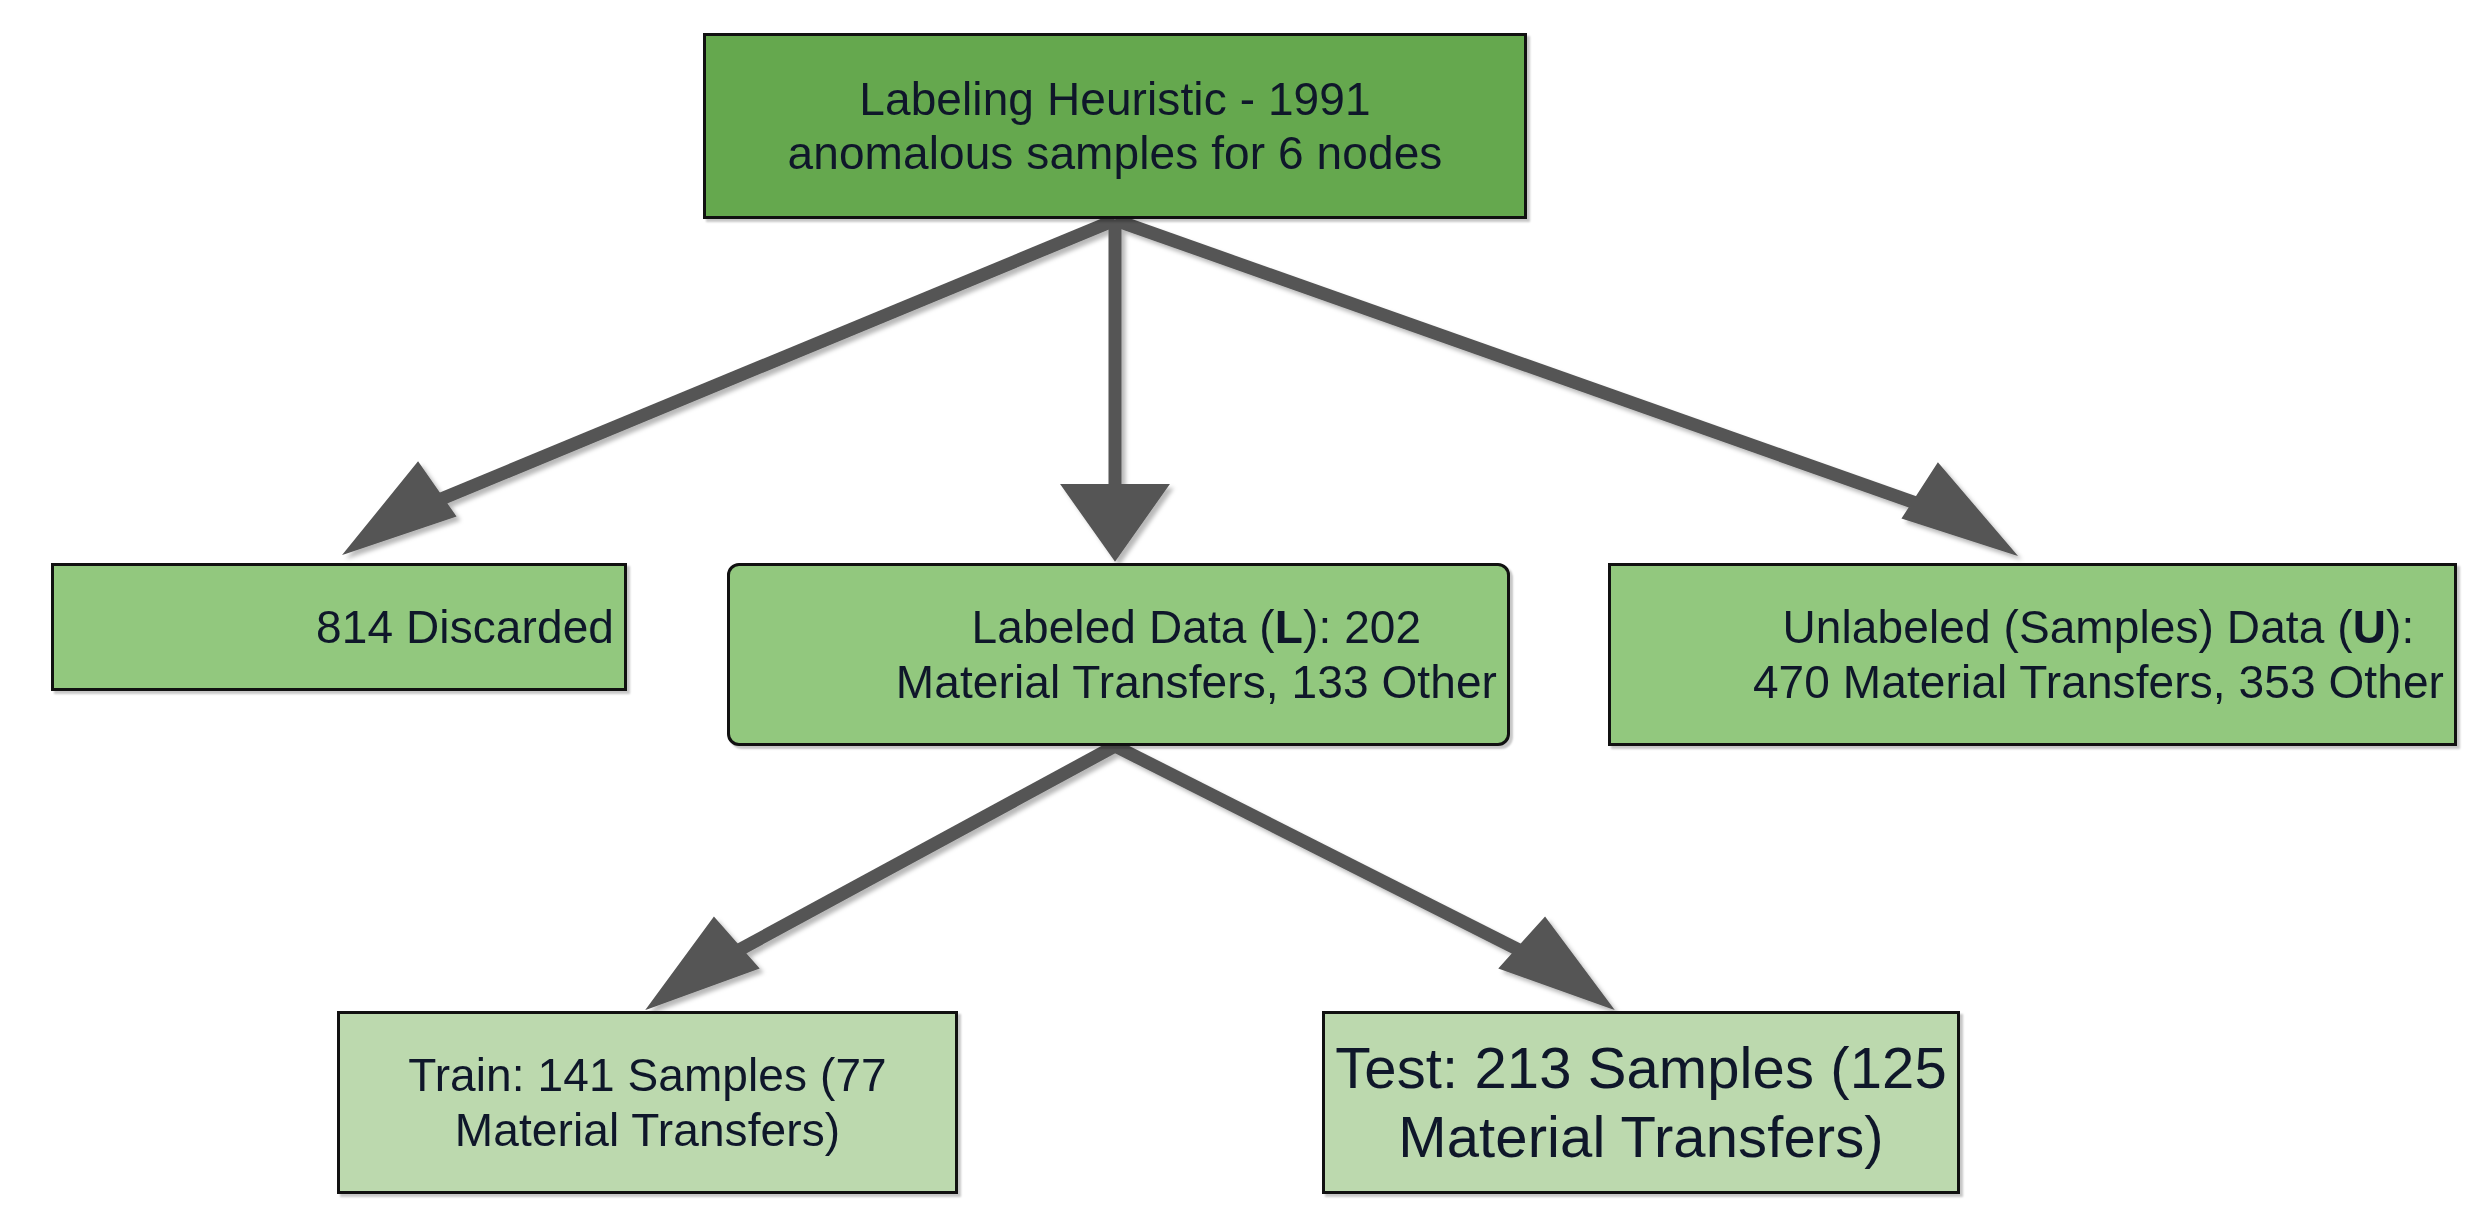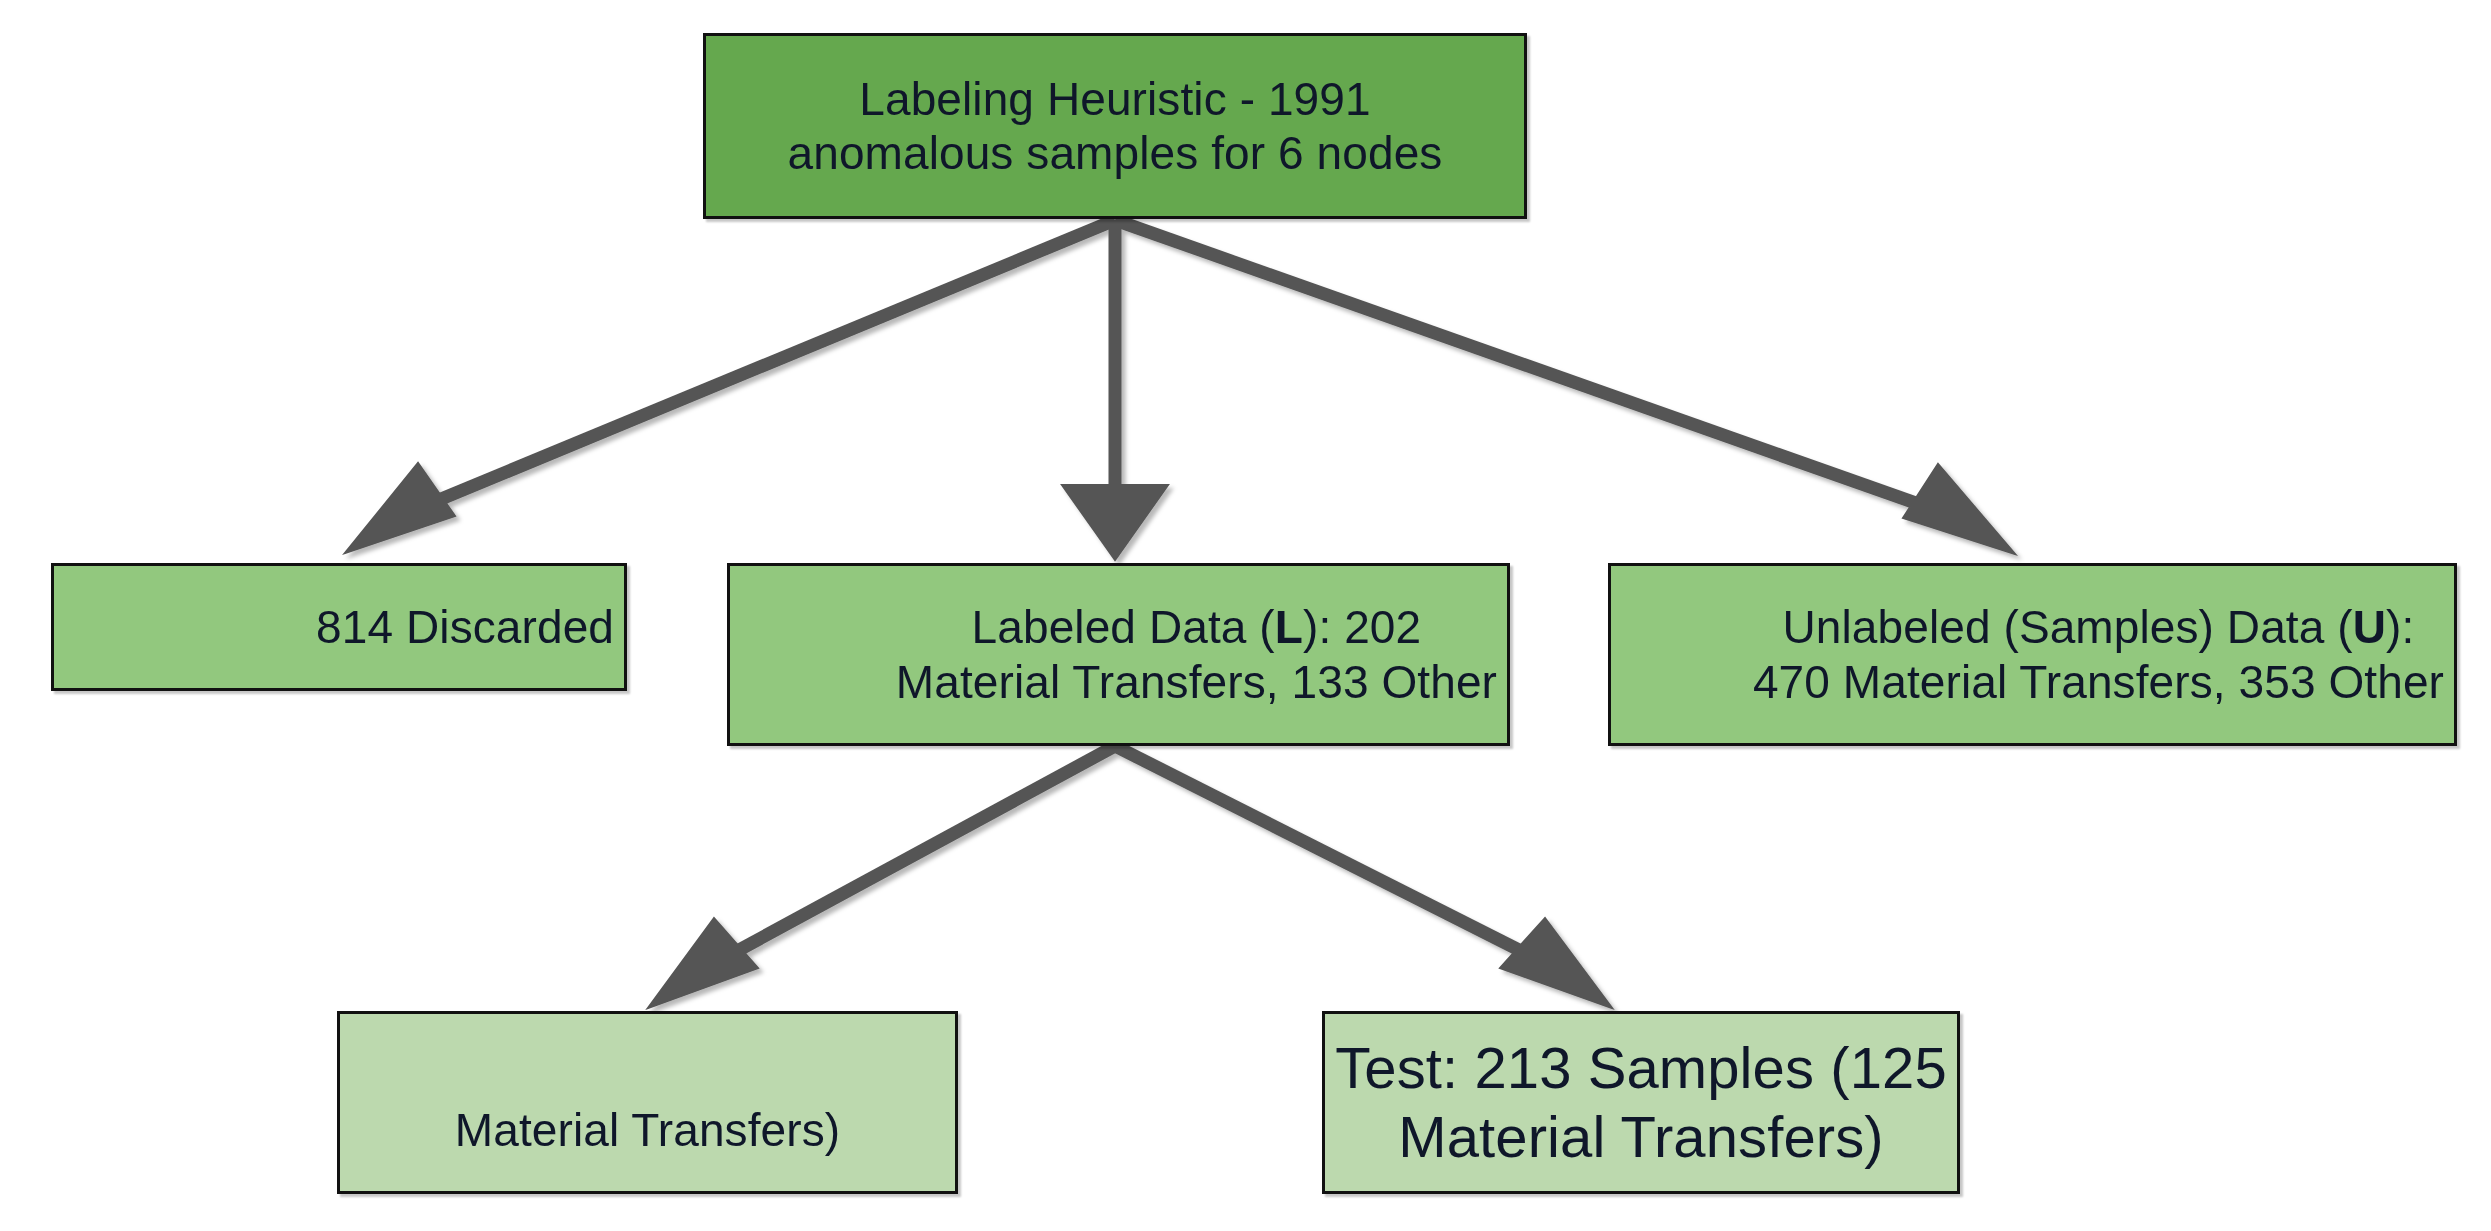--- a/index.html
+++ b/index.html
@@ -50,21 +50,21 @@
   .node.level-mid {
     background: #92c87e;
     justify-content: flex-end;
   }
   .node.level-leaf {
     background: #bcd9ae;
   }
   
   #node-root      { left: 703px;  top: 33px;   width: 824px; height: 186px; font-size: 46px; }
   #node-discarded { left: 51px;   top: 563px;  width: 576px; height: 128px; font-size: 46px; }
-  #node-labeled   { left: 727px;  top: 563px;  width: 783px; height: 183px; font-size: 46px; }
+  #node-labeled   { left: 727px;  top: 563px;  width: 783px; height: 183px; font-size: 46px; border-radius: 12px; }
   #node-unlabeled { left: 1608px; top: 563px;  width: 849px; height: 183px; font-size: 46px; }
   #node-train     { left: 337px;  top: 1011px; width: 621px; height: 183px; font-size: 46px; }
   #node-test      { left: 1322px; top: 1011px; width: 638px; height: 183px; font-size: 58px; }
   .bold-sym { font-weight: bold; }
 </style>
 </head>
 <body>
 
 <div id="canvas">
 
@@ -114,20 +114,20 @@
 
   <div class="node level-mid" id="node-labeled">
     <span class="label"><span>Labeled Data (</span><span class="bold-sym">L</span><span>): 202</span><br><span>Material Transfers, 133 Other</span></span>
   </div>
 
   <div class="node level-mid" id="node-unlabeled">
     <span class="label"><span>Unlabeled (Samples) Data (</span><span class="bold-sym">U</span><span>):</span><br><span>470 Material Transfers, 353 Other</span></span>
   </div>
 
   <div class="node level-leaf" id="node-train">
-    <span class="label"><br><span>Material Transfers)</span></span>
+    <span class="label"><span>Train: 141 Samples (77</span><br><span>Material Transfers)</span></span>
   </div>
 
   <div class="node level-leaf" id="node-test">
     <span class="label"><span>Test: 213 Samples (125</span><br><span>Material Transfers)</span></span>
   </div>
 
 </div>
 
 </body></html>

